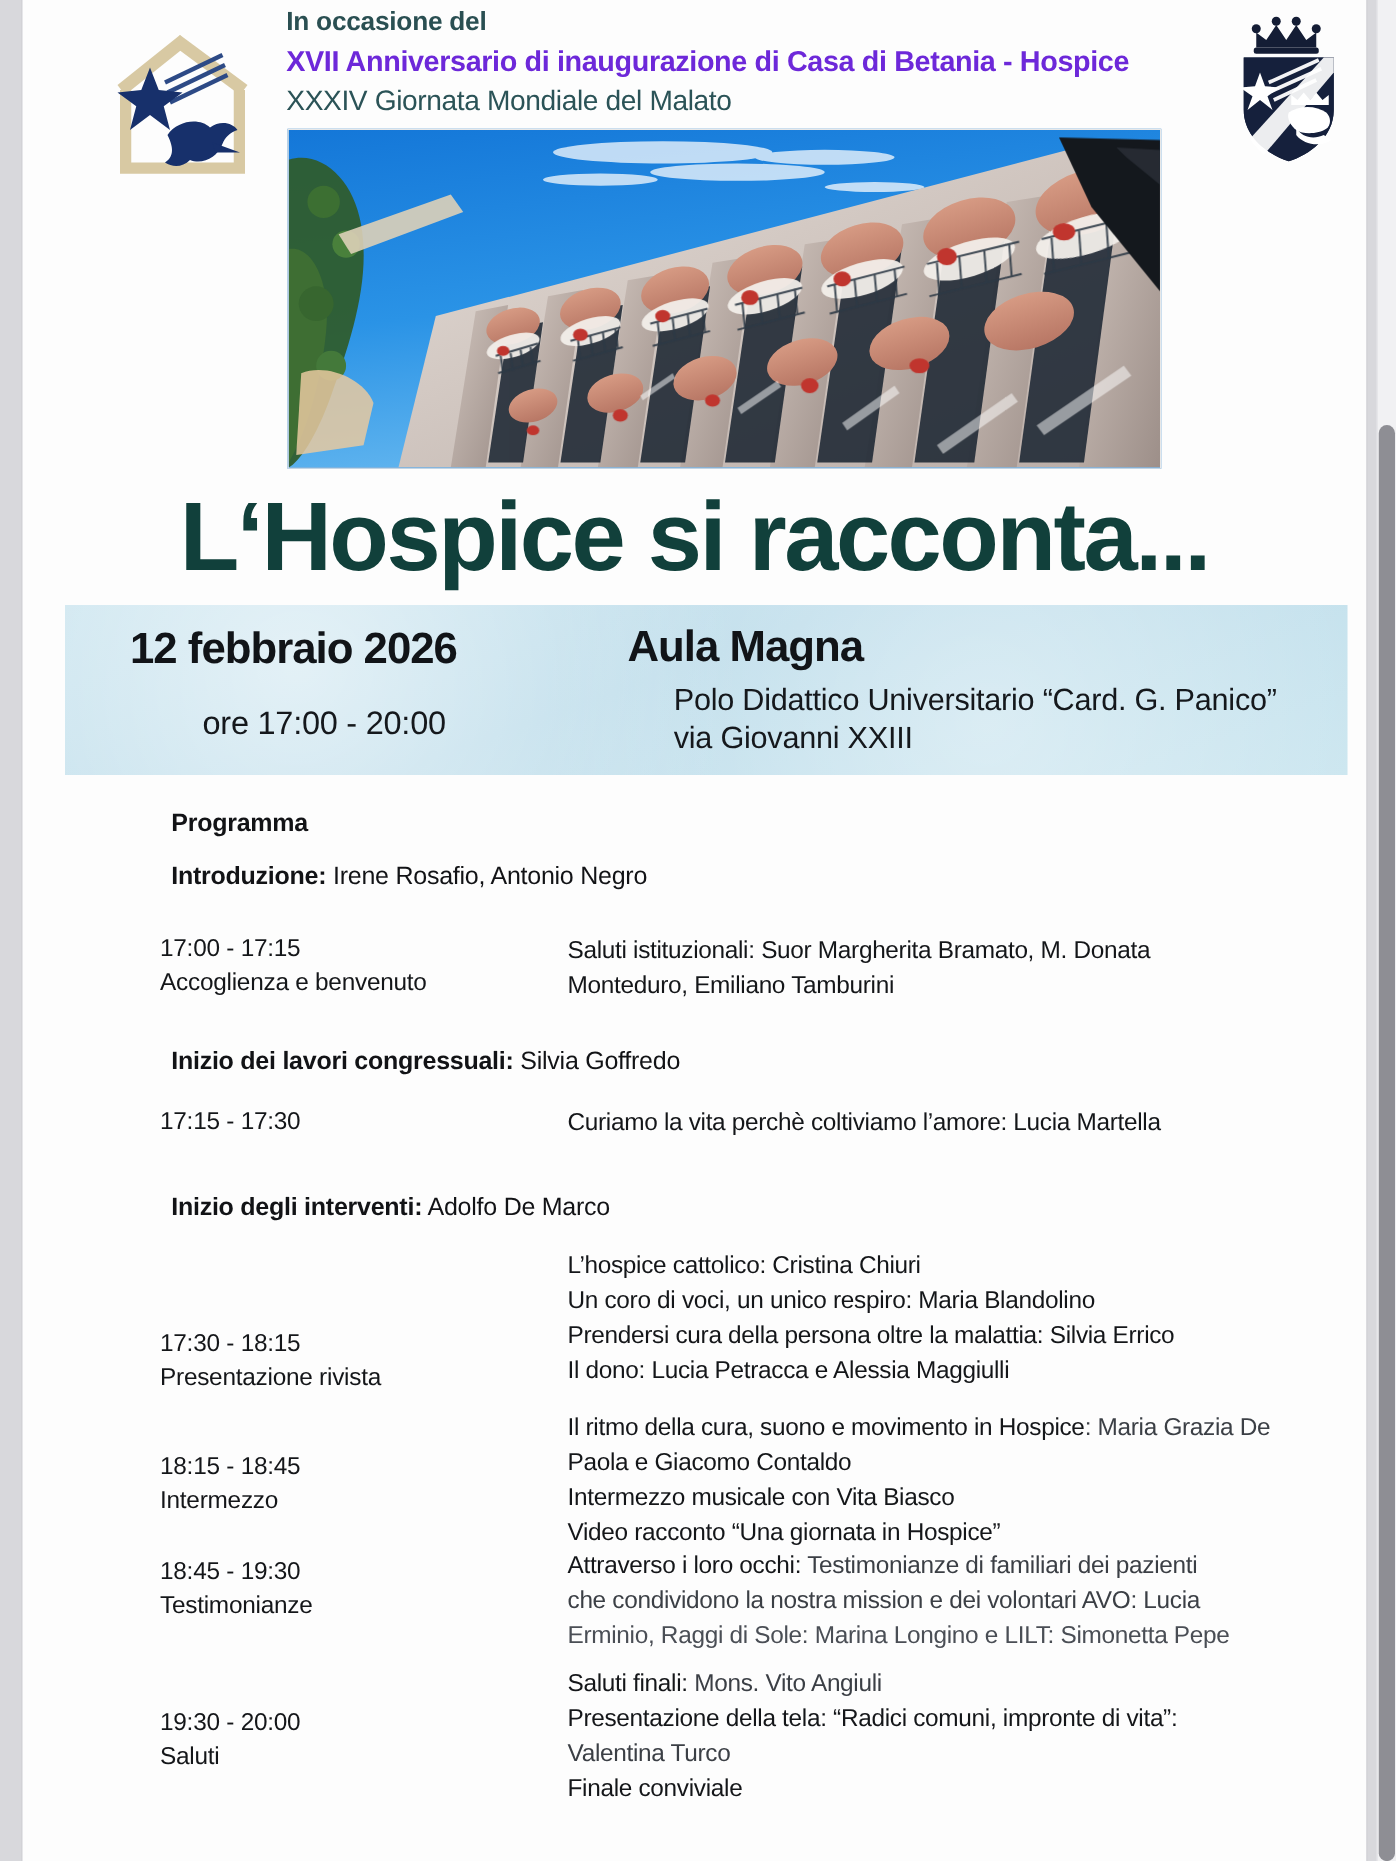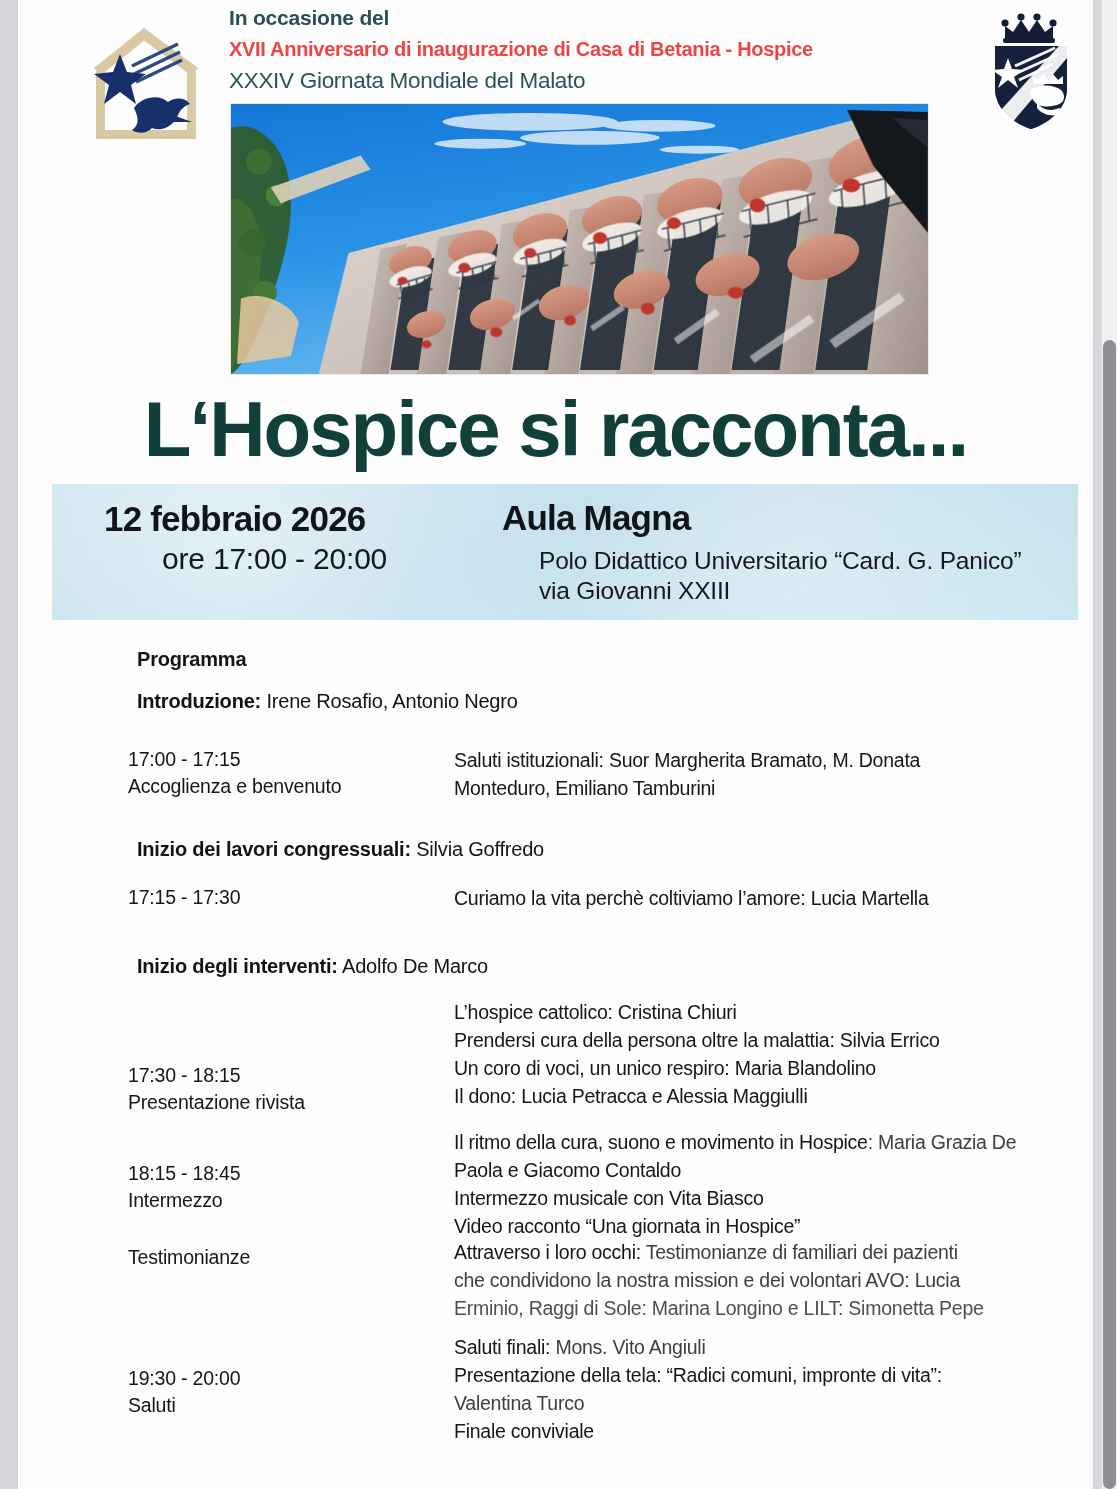--- a/index.html
+++ b/index.html
@@ -60,23 +60,23 @@
     width: 740px;
   }
   .hdr-line1 {
     font-size: 21px;
     font-weight: bold;
     color: #2a4f52;
     letter-spacing: -0.2px;
     line-height: 28px;
   }
   .hdr-line2 {
-    font-size: 20px;
+    font-size: 23px;
     font-weight: bold;
-    color: #ef4444;
+    color: #6d28d9;
     letter-spacing: -0.3px;
     line-height: 31px;
     margin-top: 2px;
   }
   .hdr-line3 {
     font-size: 22.5px;
     font-weight: normal;
     color: #2b5357;
     letter-spacing: -0.3px;
     line-height: 31px;
@@ -129,26 +129,26 @@
     width: 380px;
   }
   .banner-date {
     font-size: 35px;
     font-weight: bold;
     color: #111418;
     letter-spacing: -0.8px;
     line-height: 44px;
   }
   .banner-hours {
-    font-size: 30px;
+    font-size: 26px;
     color: #15181c;
     letter-spacing: -0.2px;
     line-height: 34px;
     padding-left: 58px;
-    margin-top: 1px;
+    margin-top: 20px;
   }
   .banner-col-right {
     position: absolute;
     left: 450px;
     top: 12px;
     width: 560px;
   }
   .banner-venue {
     font-size: 35px;
     font-weight: bold;
@@ -548,41 +548,42 @@
         <span>Inizio degli interventi:</span><span class="reg"> Adolfo De Marco</span>
       </div>
 
       <div class="row" style="top:360px;">
         <div class="time-col" style="top:18px;margin-top:46px;">
           <div>17:30 - 18:15</div>
           <div>Presentazione rivista</div>
         </div>
         <div class="desc-col">
           <span class="ln"><b>L’hospice cattolico:</b><span> Cristina Chiuri</span></span>
+          <span class="ln"><b>Un coro di voci, un unico respiro</b><span>: Maria Blandolino</span></span>
           <span class="ln"><b>Prendersi cura della persona oltre la malattia:</b><span> Silvia Errico</span></span>
-          <span class="ln"><b>Un coro di voci, un unico respiro</b><span>: Maria Blandolino</span></span>
           <span class="ln"><b>Il dono:</b><span> Lucia Petracca e Alessia Maggiulli</span></span>
         </div>
       </div>
 
       <div class="row" style="top:490px;">
         <div class="time-col" style="top:32px;">
           <div>18:15 - 18:45</div>
           <div>Intermezzo</div>
         </div>
         <div class="desc-col">
           <span class="ln faded1"><b style="color:#141619">Il ritmo della cura, suono e movimento in Hospice</b><span>: Maria Grazia De</span></span>
           <span class="ln"><b></b><span>Paola e Giacomo Contaldo</span></span>
           <span class="ln"><b>Intermezzo musicale</b><span> con Vita Biasco</span></span>
           <span class="ln"><b>Video racconto</b><span> “Una giornata in Hospice”</span></span>
         </div>
       </div>
 
       <div class="row" style="top:600px;">
         <div class="time-col" style="top:6px;">
+          <div>18:45 - 19:30</div>
           <div>Testimonianze</div>
         </div>
         <div class="desc-col">
           <span class="ln faded1"><b style="color:#141619">Attraverso i loro occhi:</b><span> Testimonianze di familiari dei pazienti</span></span>
           <span class="ln faded1"><b></b><span>che condividono la nostra mission e dei volontari AVO: Lucia</span></span>
           <span class="ln faded2"><b></b><span>Erminio, Raggi di Sole: Marina Longino e LILT:  Simonetta Pepe</span></span>
         </div>
       </div>
 
       <div class="row" style="top:695px;">

